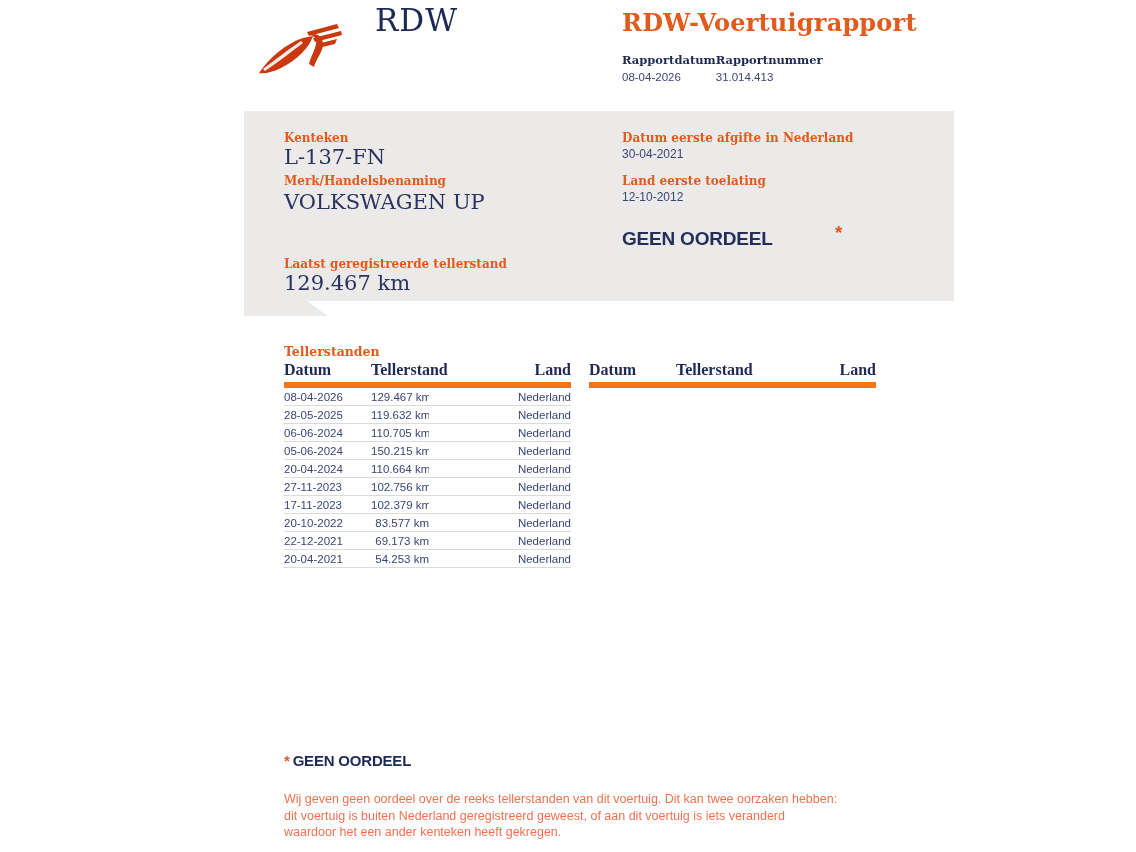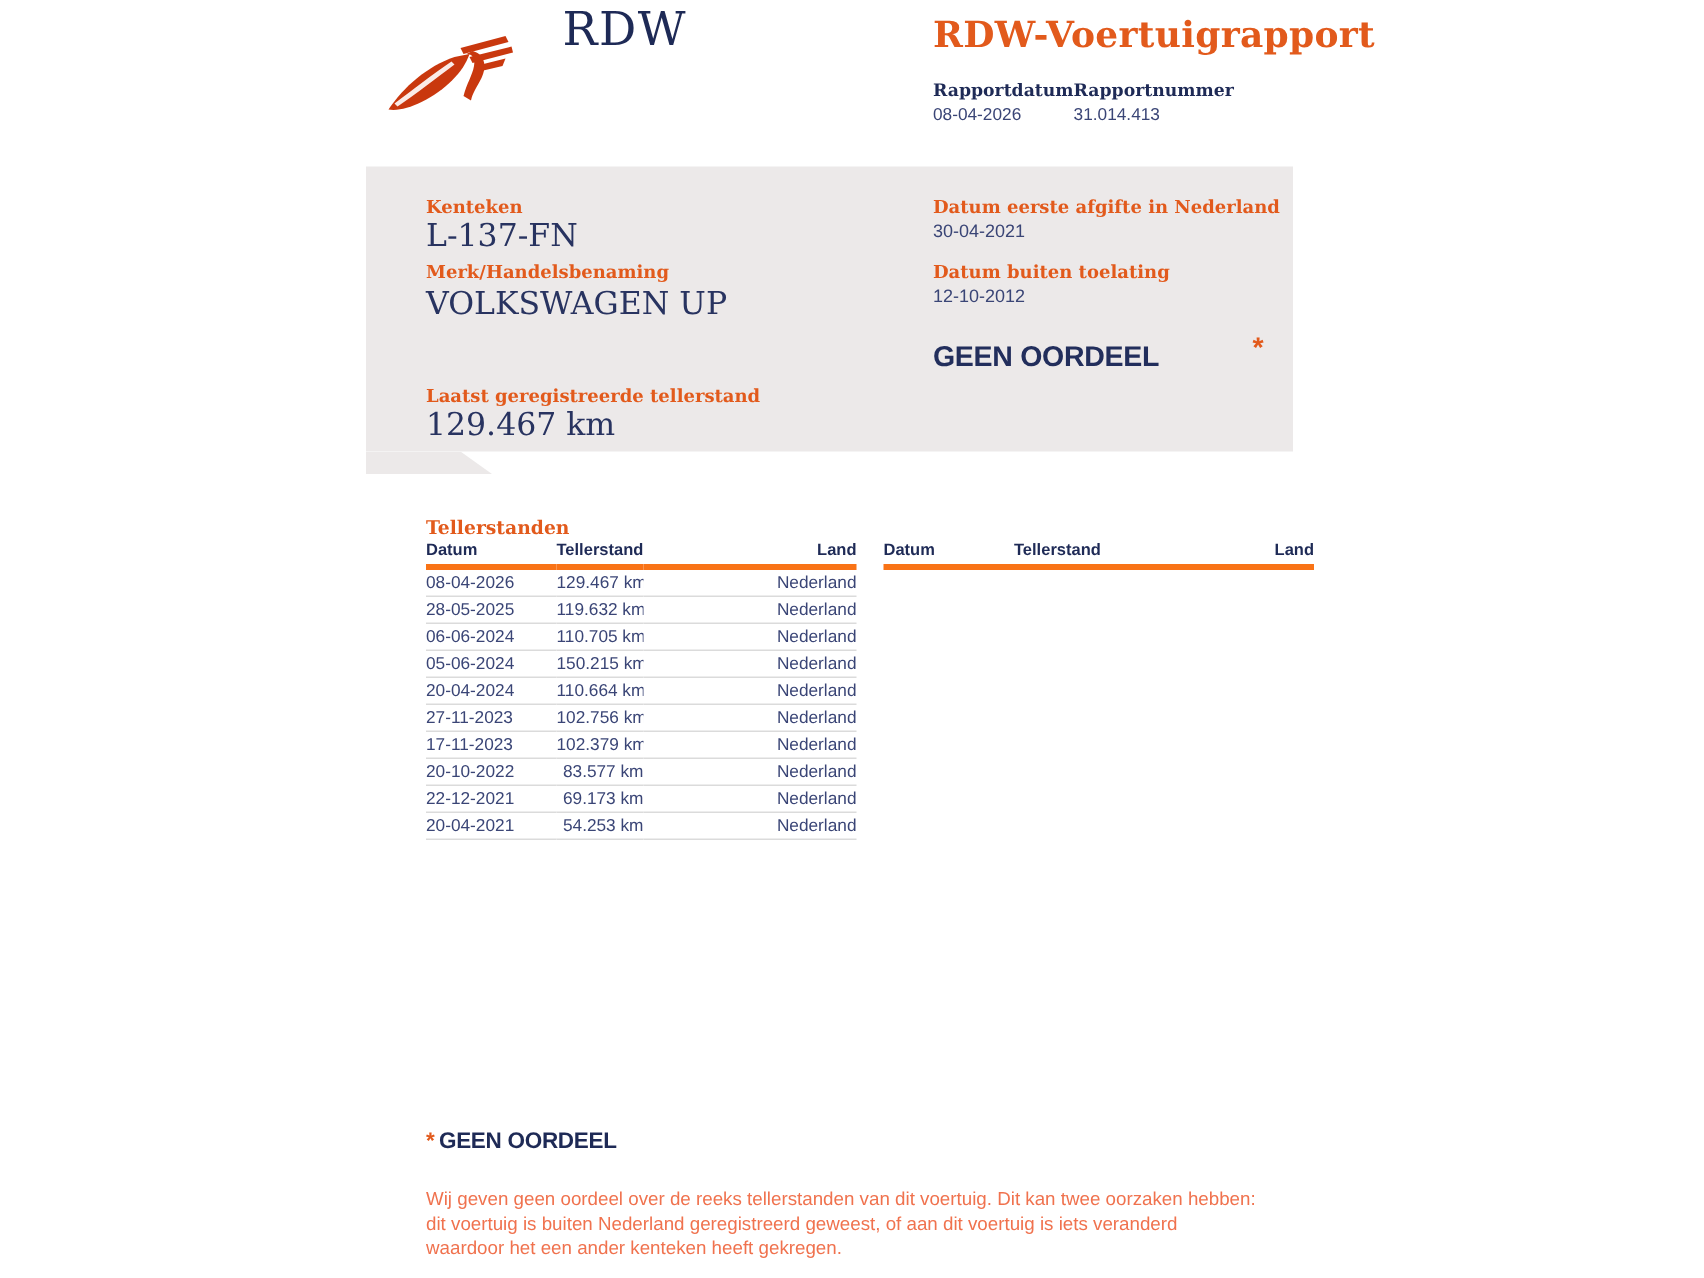--- a/index.html
+++ b/index.html
@@ -26,21 +26,21 @@
   .header-fields{display:flex;gap:0;margin-top:16px;}
   .hfield .lbl{
     font-family:"DejaVu Serif", serif;font-weight:bold;
     font-size:11.5px;color:#1E2A56;
   }
   .hfield .val{font-size:11.5px;color:#3A4576;margin-top:4px;}
   .hfield:first-child{min-width:71px;}
 
   
   .card{
-    left:244px;top:111px;width:618px;height:190px;
+    left:244px;top:111px;width:710px;height:190px;
     background:#ECE9E9;
   }
   .card::after{
     content:"";position:absolute;left:0;top:100%;
     width:84px;height:15px;background:#ECE9E9;
     clip-path:polygon(0 0,75% 0,100% 100%,0 100%);
   }
   .card .lbl{
     font-family:"DejaVu Serif", serif;font-weight:bold;
     font-size:12px;color:#E25A1C;
@@ -62,23 +62,23 @@
   
   .section-title{
     left:284px;top:344px;
     font-family:"DejaVu Serif", serif;font-weight:bold;
     font-size:12.5px;color:#E25A1C;
   }
   .tables{left:284px;top:361px;display:flex;gap:18px;}
   table{border-collapse:collapse;table-layout:fixed;}
   table.odo{width:287px;}
   th{
-    font-family:Liberation Sans, sans-serif;font-weight:bold;
-    font-size:11px;color:#1E2A56;text-align:left;
-    padding:0 0 3px 0;border-bottom:4px solid #f97316;
+    font-family:Liberation Serif, serif;font-weight:bold;
+    font-size:16px;color:#1E2A56;text-align:left;
+    padding:0 0 3px 0;border-bottom:6px solid #f97316;
   }
   th.r{text-align:right;}
   td{
     font-size:11.5px;color:#3A4576;
     padding:3px 0 2px 0;border-bottom:1px solid #DBDBDB;
     white-space:nowrap;overflow:hidden;
   }
   td.r{text-align:right;}
   col.c-datum{width:87px;}
   col.c-teller{width:58px;}
@@ -130,21 +130,21 @@
 
   <div class="abs lbl" style="left:40px;top:63px;">Merk/Handelsbenaming</div>
   <div class="abs big-val" style="left:40px;top:79px;">VOLKSWAGEN UP</div>
 
   <div class="abs lbl" style="left:40px;top:146px;">Laatst geregistreerde tellerstand</div>
   <div class="abs big-val" style="left:40px;top:160px;">129.467 km</div>
 
   <div class="abs lbl" style="left:378px;top:20px;">Datum eerste afgifte in Nederland</div>
   <div class="abs small-val" style="left:378px;top:36px;">30-04-2021</div>
 
-  <div class="abs lbl" style="left:378px;top:63px;">Datum buiten toelating</div>
+  <div class="abs lbl" style="left:378px;top:63px;">Land eerste toelating</div>
   <div class="abs small-val" style="left:378px;top:79px;">12-10-2012</div>
 
   <div class="abs verdict" style="left:378px;top:117px;">GEEN OORDEEL</div>
   <div class="abs verdict-star" style="left:591px;top:111px;">*</div>
 </div>
 
 <div class="abs section-title">Tellerstanden</div>
 
 <div class="abs tables">
   <table class="odo">

